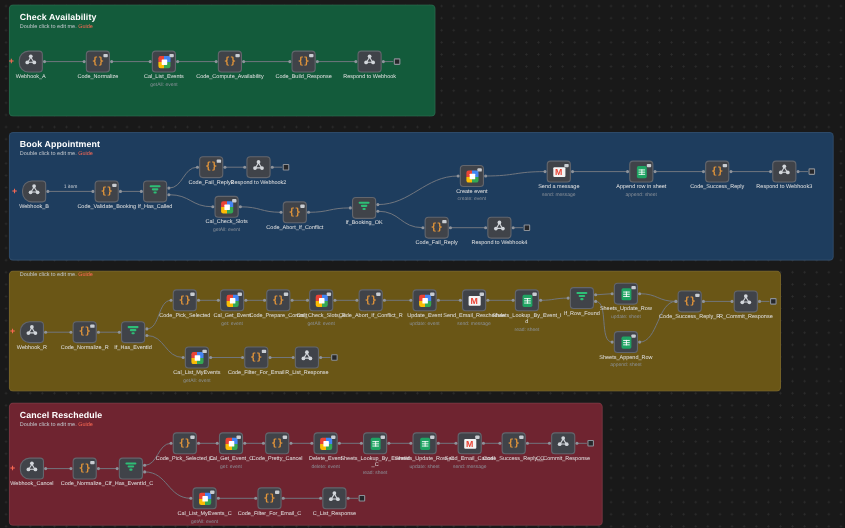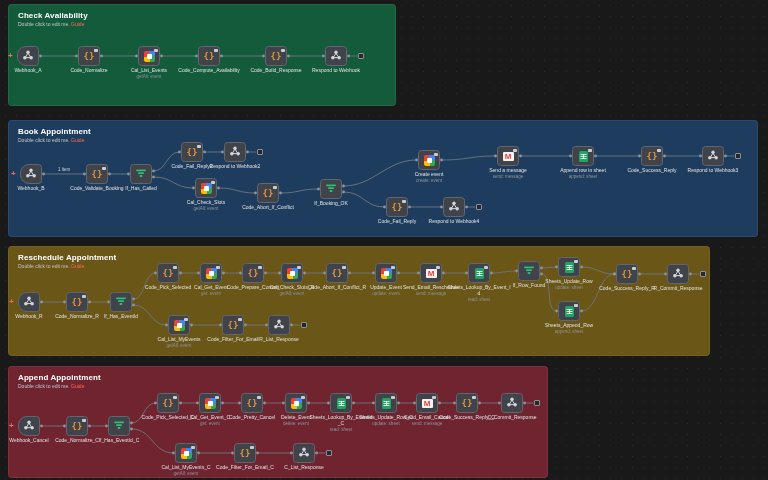--- a/index.html
+++ b/index.html
@@ -207,25 +207,24 @@
     </svg>
 <div class="section" style="left: 8px; top: 120px; width: 750px; height: 117px; background: rgb(30, 61, 94);">
       <span class="s-title">Book Appointment</span>
       <span class="s-sub"><span>Double click to edit me.</span> <span class="s-link">Guide</span></span>
     </div>
     <div class="section" style="left: 8px; top: 4px; width: 388px; height: 102px; background: rgb(19, 91, 59);">
       <span class="s-title">Check Availability</span>
       <span class="s-sub"><span>Double click to edit me.</span> <span class="s-link">Guide</span></span>
     </div>
     <div class="section" style="left: 8px; top: 246px; width: 702px; height: 110px; background: rgb(106, 86, 22);">
-      <span class="s-title">Reschedule Appointment</span>
       <span class="s-sub"><span>Double click to edit me.</span> <span class="s-link">Guide</span></span>
     </div>
     <div class="section" style="left: 8px; top: 366px; width: 540px; height: 112px; background: rgb(111, 36, 48);">
-      <span class="s-title">Append Appointment</span>
+      <span class="s-title">Cancel Reschedule</span>
       <span class="s-sub"><span>Double click to edit me.</span> <span class="s-link">Guide</span></span>
     </div>
     <div class="wlabel" style="left: 58px; top: 167px;">1 item</div>
     <div class="node trigger" style="left: 17px; top: 46px;">
       <div class="nico">
         <span><svg width="12" height="12" viewBox="0 0 12 12">
             <g stroke="#d2d6db" stroke-width="1" fill="none">
               <line x1="6" y1="4" x2="3.2" y2="8.6"></line>
               <line x1="6" y1="4" x2="8.8" y2="8.6"></line>
               <line x1="3.2" y1="8.6" x2="8.8" y2="8.6"></line>

